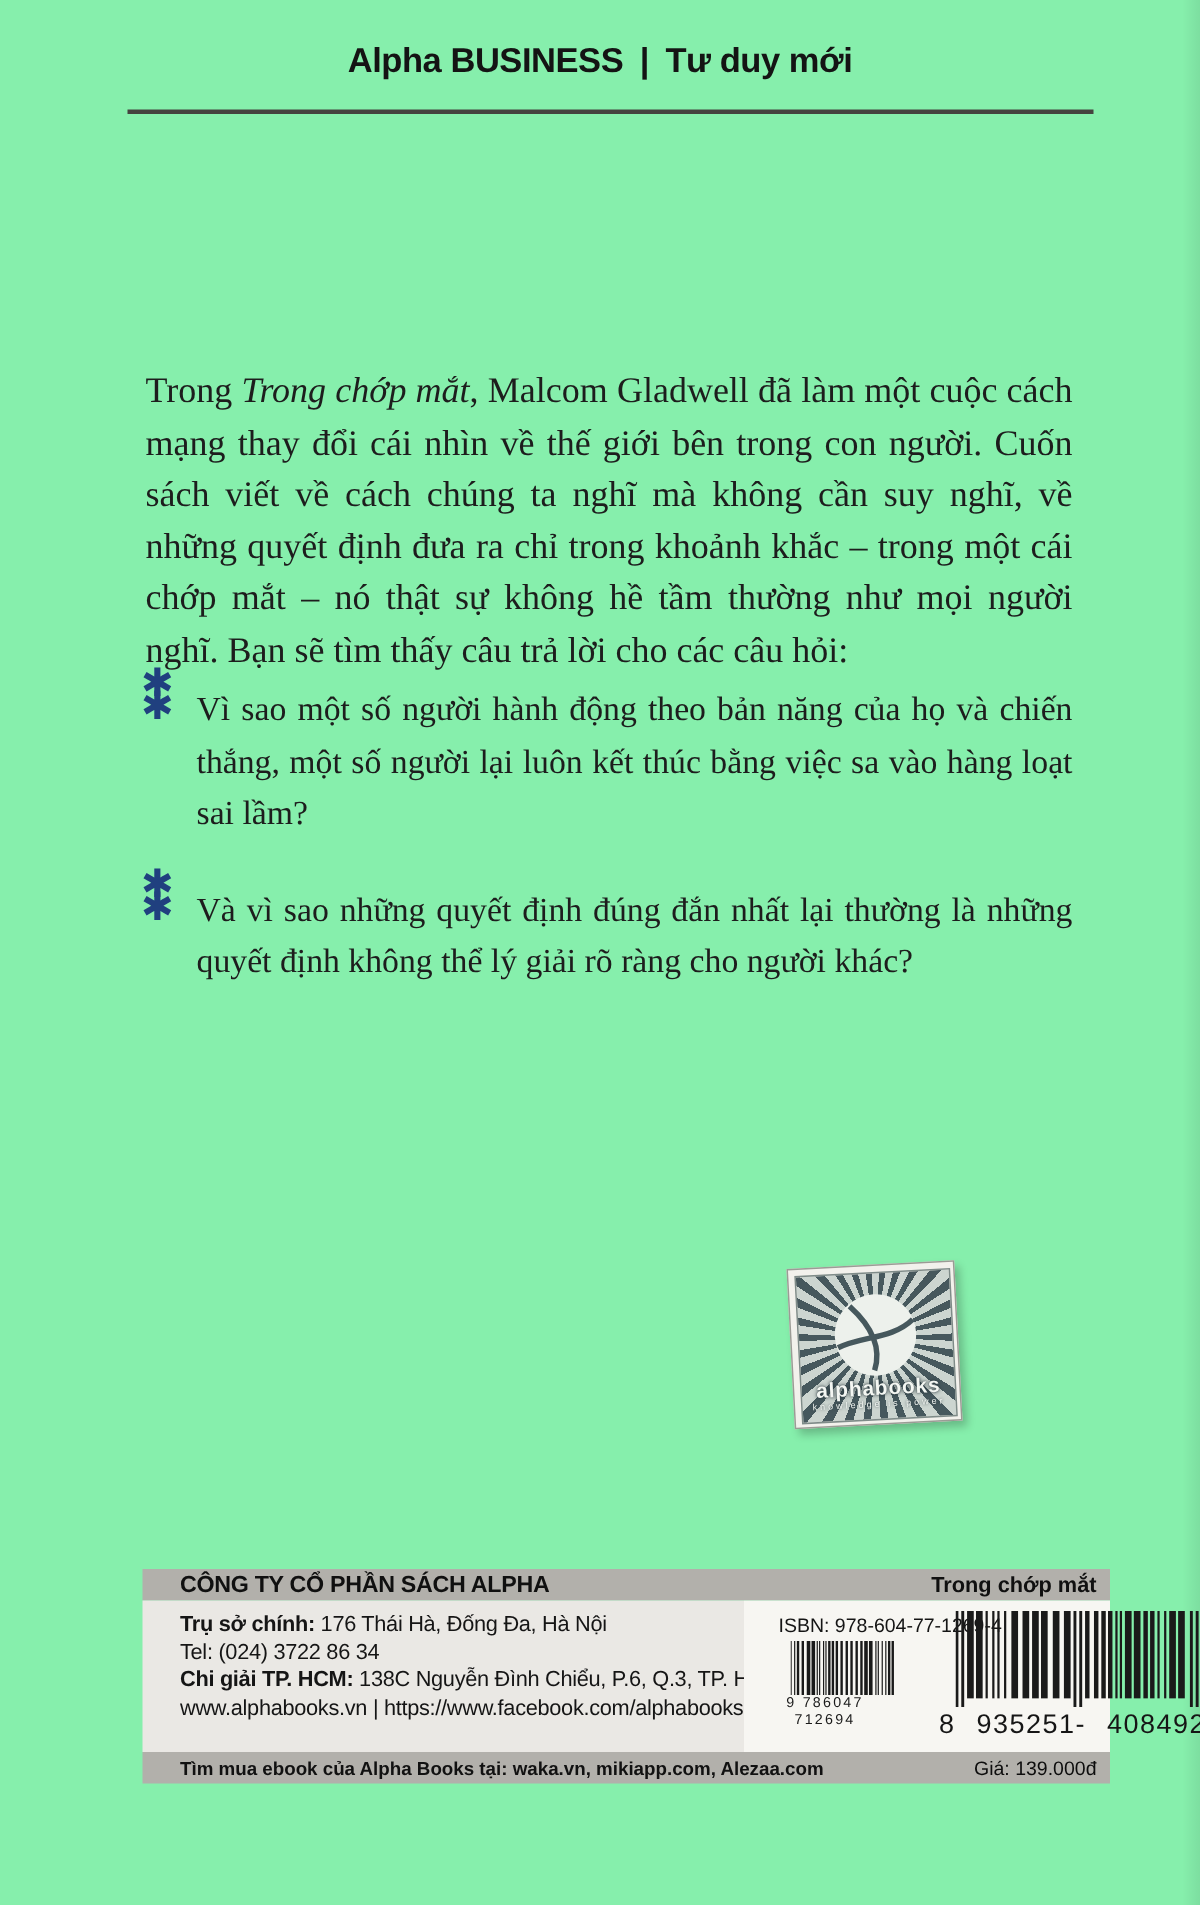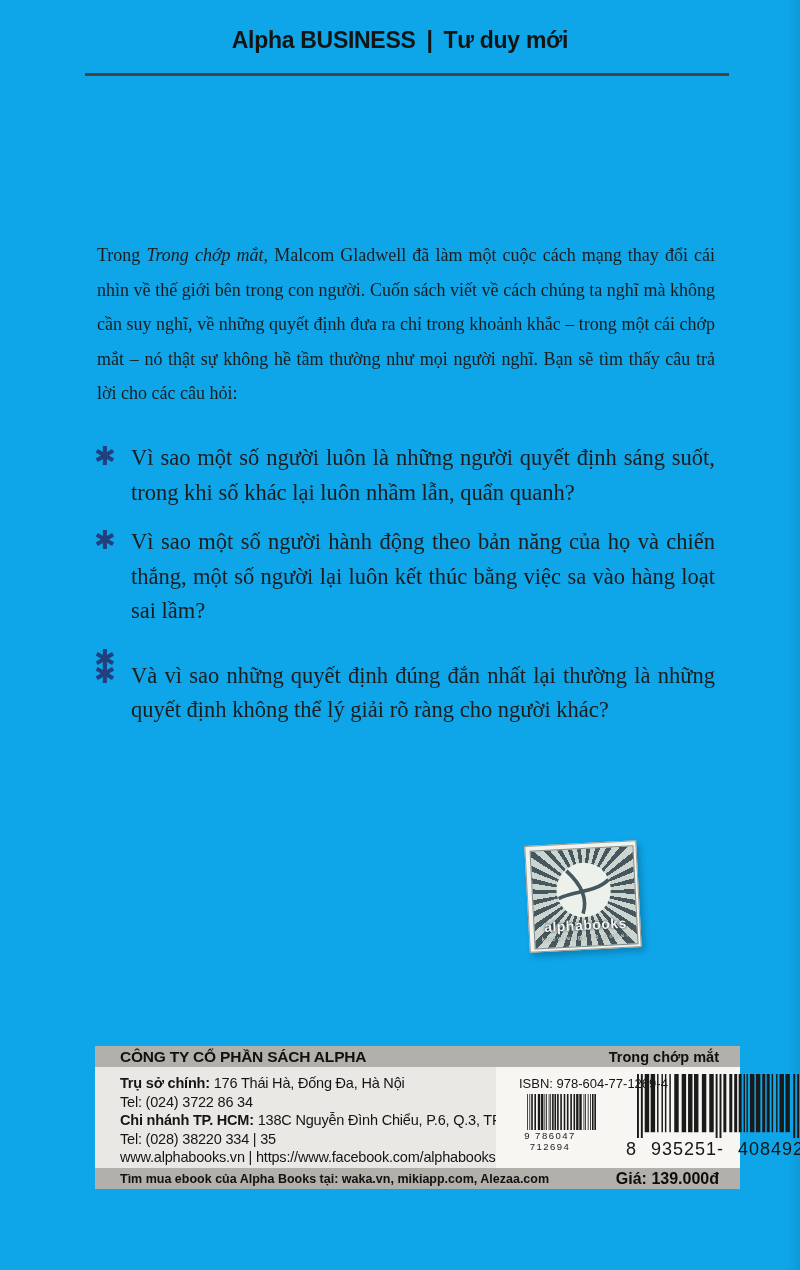--- a/index.html
+++ b/index.html
@@ -1,18 +1,18 @@
 <!DOCTYPE html>
 <html><head>
 <meta charset="utf-8">
 <style>
   html,body { margin:0; padding:0; background:#ffffff; }
   .page {
     position:relative; width:800px; height:1270px;
-    background:#0ea5e9; overflow:hidden;
+    background:#86efac; overflow:hidden;
     font-family:"Liberation Sans","DejaVu Sans",sans-serif;
     color:#1b1b1b;
   }
   .page::after {
     content:""; position:absolute; top:0; right:0; bottom:0; width:12px;
     background:linear-gradient(to right, rgba(0,0,0,0), rgba(0,0,0,0.07));
     pointer-events:none;
   }
 
   
@@ -20,21 +20,21 @@
     position:absolute; top:27px; left:0; width:100%;
     text-align:center; font-weight:bold; font-size:23px; letter-spacing:-0.3px; color:#141414;
   }
   .headline .divider { margin:0 11px; font-weight:600; }
   .rule { position:absolute; top:73px; left:85px; width:644px; height:3px; background:#45433f; }
 
   
   .intro {
     position:absolute; top:220px; left:97px; width:618px;
     font-family:"Liberation Serif","DejaVu Serif",serif;
-    font-size:18px; line-height:34.5px; text-align:justify; color:#1d1d1d;
+    font-size:24px; line-height:34.5px; text-align:justify; color:#1d1d1d;
   }
   .intro .it { font-style:italic; }
   .bullets {
     position:absolute; top:441px; left:97px; width:618px;
     display:flex; flex-direction:column; gap:15px;
   }
   .bullet {
     position:relative; padding-left:34px;
     font-family:"Liberation Serif","DejaVu Serif",serif;
     font-size:22.5px; line-height:34.5px; text-align:justify; color:#1d1d1d;
@@ -68,21 +68,21 @@
     position:absolute; bottom:6px; left:0; width:100%; text-align:center;
     color:#eef2ee; font-size:6px; letter-spacing:2px;
     text-shadow:0 0 2px rgba(35,50,55,0.9);
   }
 
   
   .footer { position:absolute; top:1046px; left:95px; width:645px; height:143px; }
   .fbar {
     height:21px; background:#b2b0ab;
     display:flex; align-items:center; justify-content:space-between;
-    padding:0 21px 0 25px; box-sizing:border-box;gap:32px;
+    padding:0 9px 0 25px; box-sizing:border-box;gap:32px;
   }
   .company { font-weight:bold; font-size:15.5px; letter-spacing:-0.2px; color:#101010; }
   .btitle  { font-weight:bold; font-size:14.5px; color:#101010; }
   .fmid { height:101px; display:flex; }
   .fmid-left { width:401px; background:#eae8e4; padding:7px 0 0 25px; box-sizing:border-box; }
   .addr-line { font-size:14.5px; line-height:18.6px; letter-spacing:-0.2px; white-space:nowrap; color:#151515; }
   .addr-line b { font-weight:bold; }
   .fmid-right { flex:1; background:#f7f6f2; position:relative; }
   .isbn-label { position:absolute; left:23px; top:9px; font-size:13px; color:#151515; }
   .bc-small { position:absolute; left:31px; top:27px; width:70px; height:46px; }
@@ -93,38 +93,37 @@
     font-size:9.5px; letter-spacing:1.5px; color:#1a1a1a;
     background:#f7f6f2; padding:0 1px;
   }
   .bc-big { position:absolute; left:141px; top:7px; width:164px; height:64px; }
   .bc-big-digits {
     position:absolute; left:130px; top:72px; width:178px;
     display:flex; justify-content:space-between;
     font-size:18px; letter-spacing:1px; color:#161616;
   }
   .ebook { font-weight:bold; font-size:12.5px; color:#111; }
-  .price { font-weight:bold; font-size:16px; color:#0d0d0d; }
+  .price { font-weight:normal; font-size:13px; color:#0d0d0d; }
 </style>
 </head>
 <body>
 
 <div class="page">
 
   <div class="headline">
     <span>Alpha BUSINESS</span><span class="divider">|</span><span>Tư duy mới</span>
   </div>
   <div class="rule"></div>
 
   <p class="intro"><span>Trong </span><span class="it">Trong chớp mắt</span><span>, Malcom Gladwell đã làm một cuộc cách mạng thay đổi cái nhìn về thế giới bên trong con người. Cuốn sách viết về cách chúng ta nghĩ mà không cần suy nghĩ, về những quyết định đưa ra chỉ trong khoảnh khắc – trong một cái chớp mắt – nó thật sự không hề tầm thường như mọi người nghĩ. Bạn sẽ tìm thấy câu trả lời cho các câu hỏi:</span></p>
 
   <div class="bullets">
     <div class="bullet">
       <span class="mark">✱</span>
-      <span>Vì sao một số người luôn là những người quyết định sáng suốt, trong khi số khác lại luôn nhầm lẫn, quẩn quanh?</span>
     </div>
     <div class="bullet">
       <span class="mark">✱</span>
       <span>Vì sao một số người hành động theo bản năng của họ và chiến thắng, một số người lại luôn kết thúc bằng việc sa vào hàng loạt sai lầm?</span>
     </div>
     <div class="bullet">
       <span class="mark">✱</span>
     </div>
     <div class="bullet">
       <span class="mark">✱</span>
@@ -147,22 +146,21 @@
   <div class="footer">
     <div class="fbar">
       <span class="company">CÔNG TY CỔ PHẦN SÁCH ALPHA</span>
       <span class="btitle">Trong chớp mắt</span>
     </div>
 
     <div class="fmid">
       <div class="fmid-left">
         <div class="addr-line"><b>Trụ sở chính:</b><span> 176 Thái Hà, Đống Đa, Hà Nội</span></div>
         <div class="addr-line"><b></b><span>Tel: (024) 3722 86 34</span></div>
-        <div class="addr-line"><b>Chi nhánh TP. HCM:</b><span> 138C Nguyễn Đình Chiểu, P.6, Q.3, TP. HCM</span></div>
-        <div class="addr-line"><b></b><span>Tel: (028) 38220 334 | 35</span></div>
+        <div class="addr-line"><b>Chi giải TP. HCM:</b><span> 138C Nguyễn Đình Chiểu, P.6, Q.3, TP. HCM</span></div>
         <div class="addr-line"><b></b><span>www.alphabooks.vn | https://www.facebook.com/alphabooks</span></div>
       </div>
 
       <div class="fmid-right">
         <div class="isbn-label">ISBN: 978-604-77-1269-4</div>
         <div class="bc-small barcode">
           <svg preserveAspectRatio="none" viewBox="0 0 87.89999999999998 100">
               <rect x="0" y="0" width="1" height="100"></rect>
               <rect x="3" y="0" width="1" height="100"></rect>
               <rect x="5.3" y="0" width="2" height="100"></rect>

